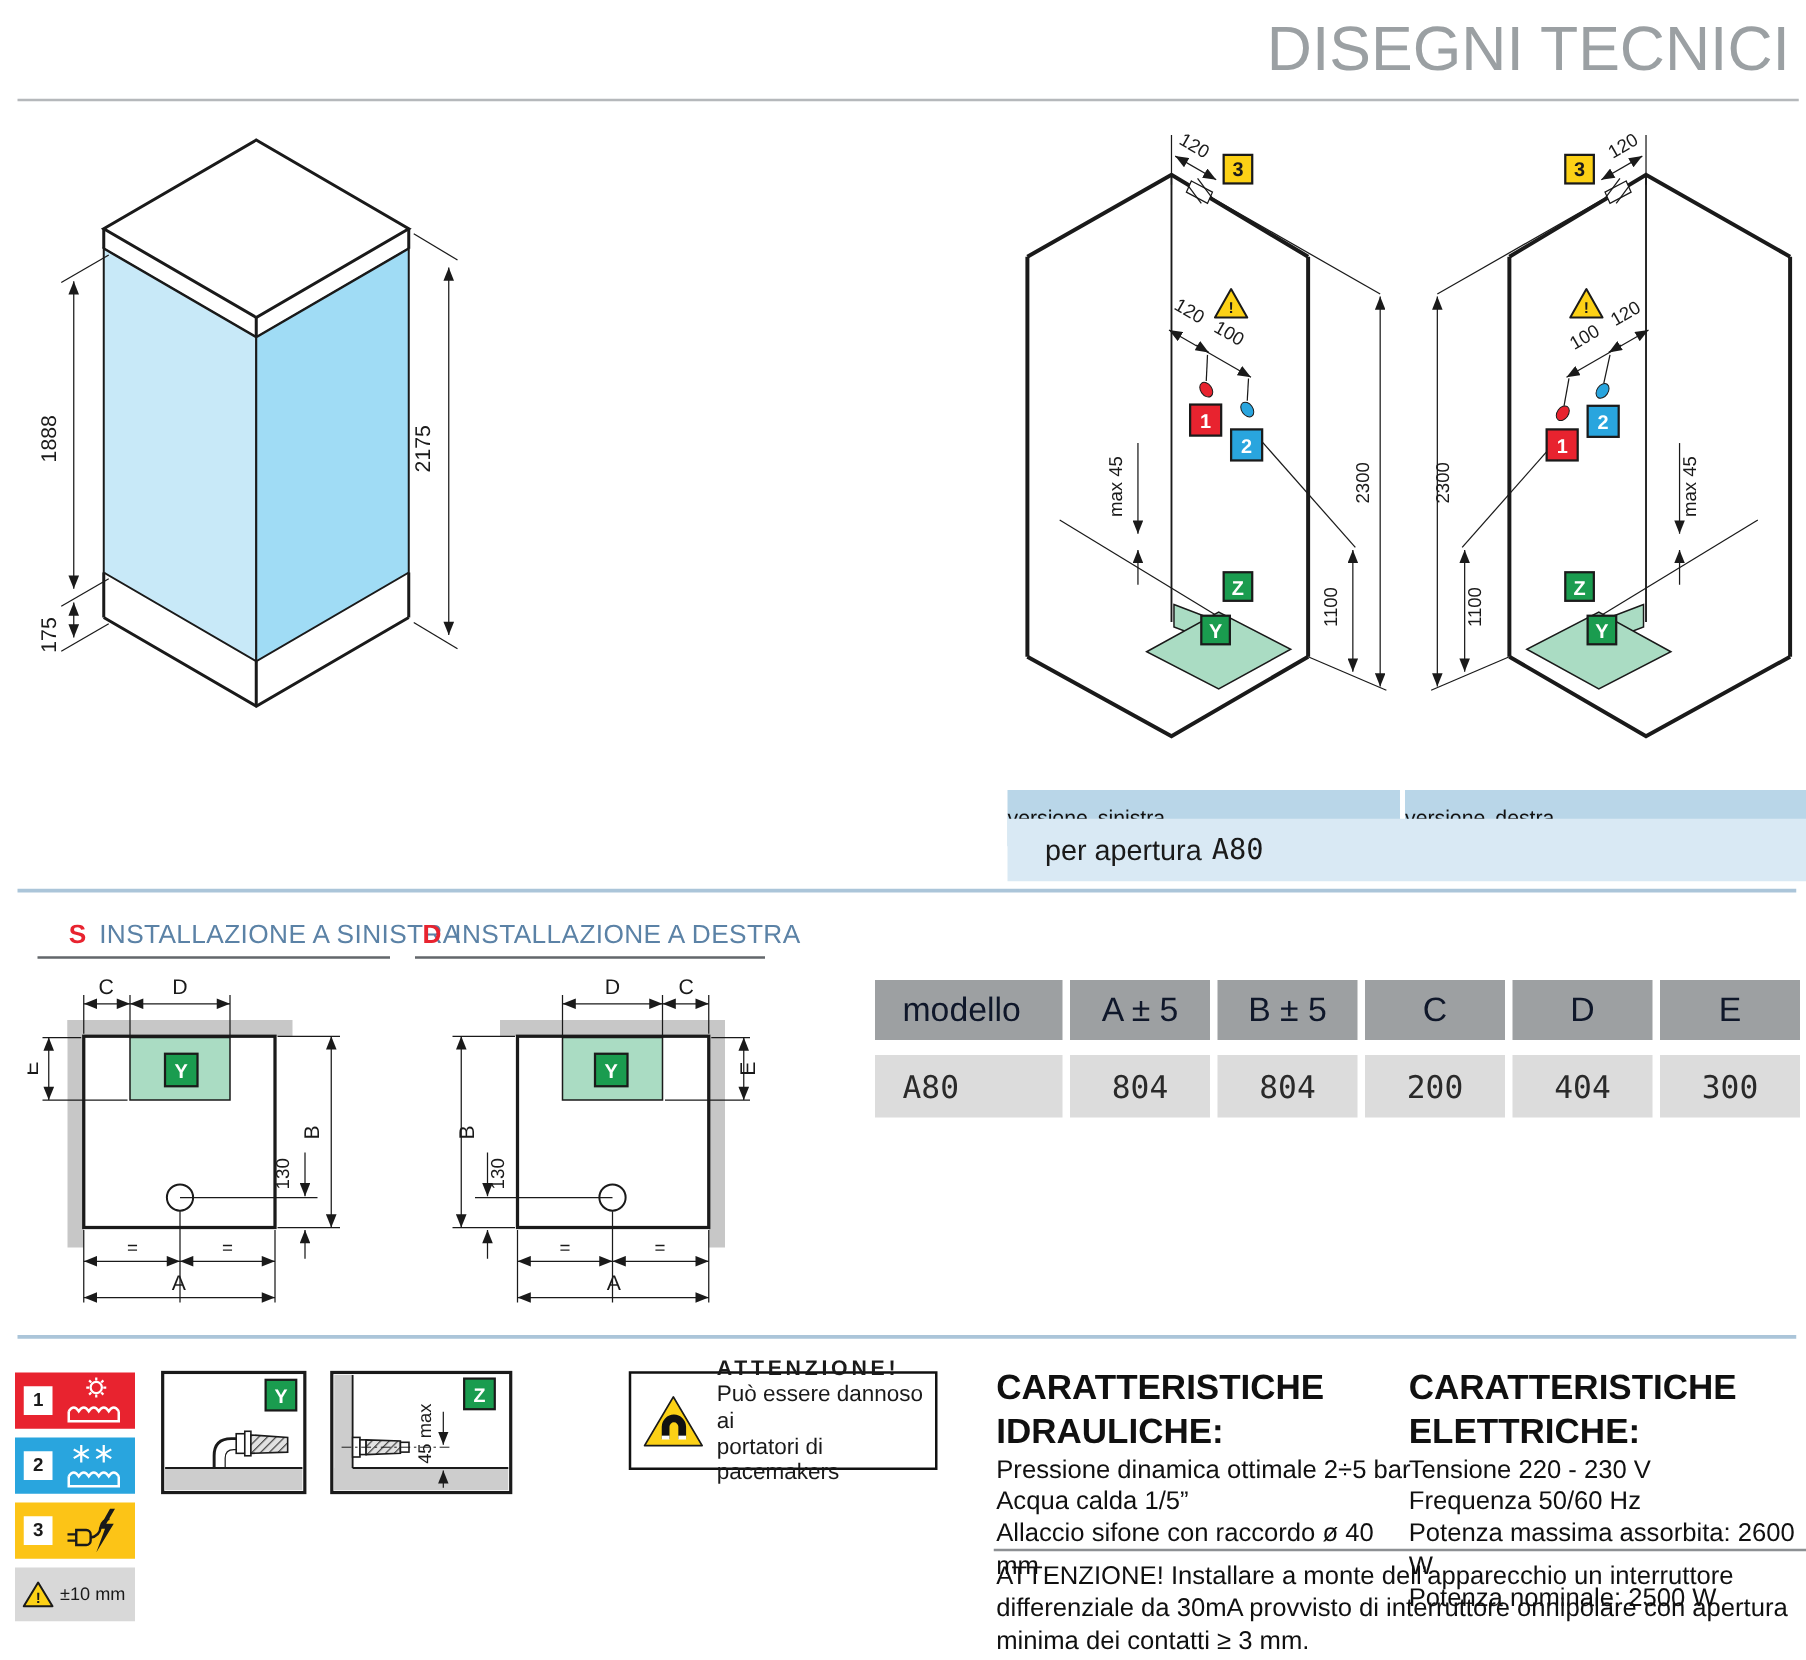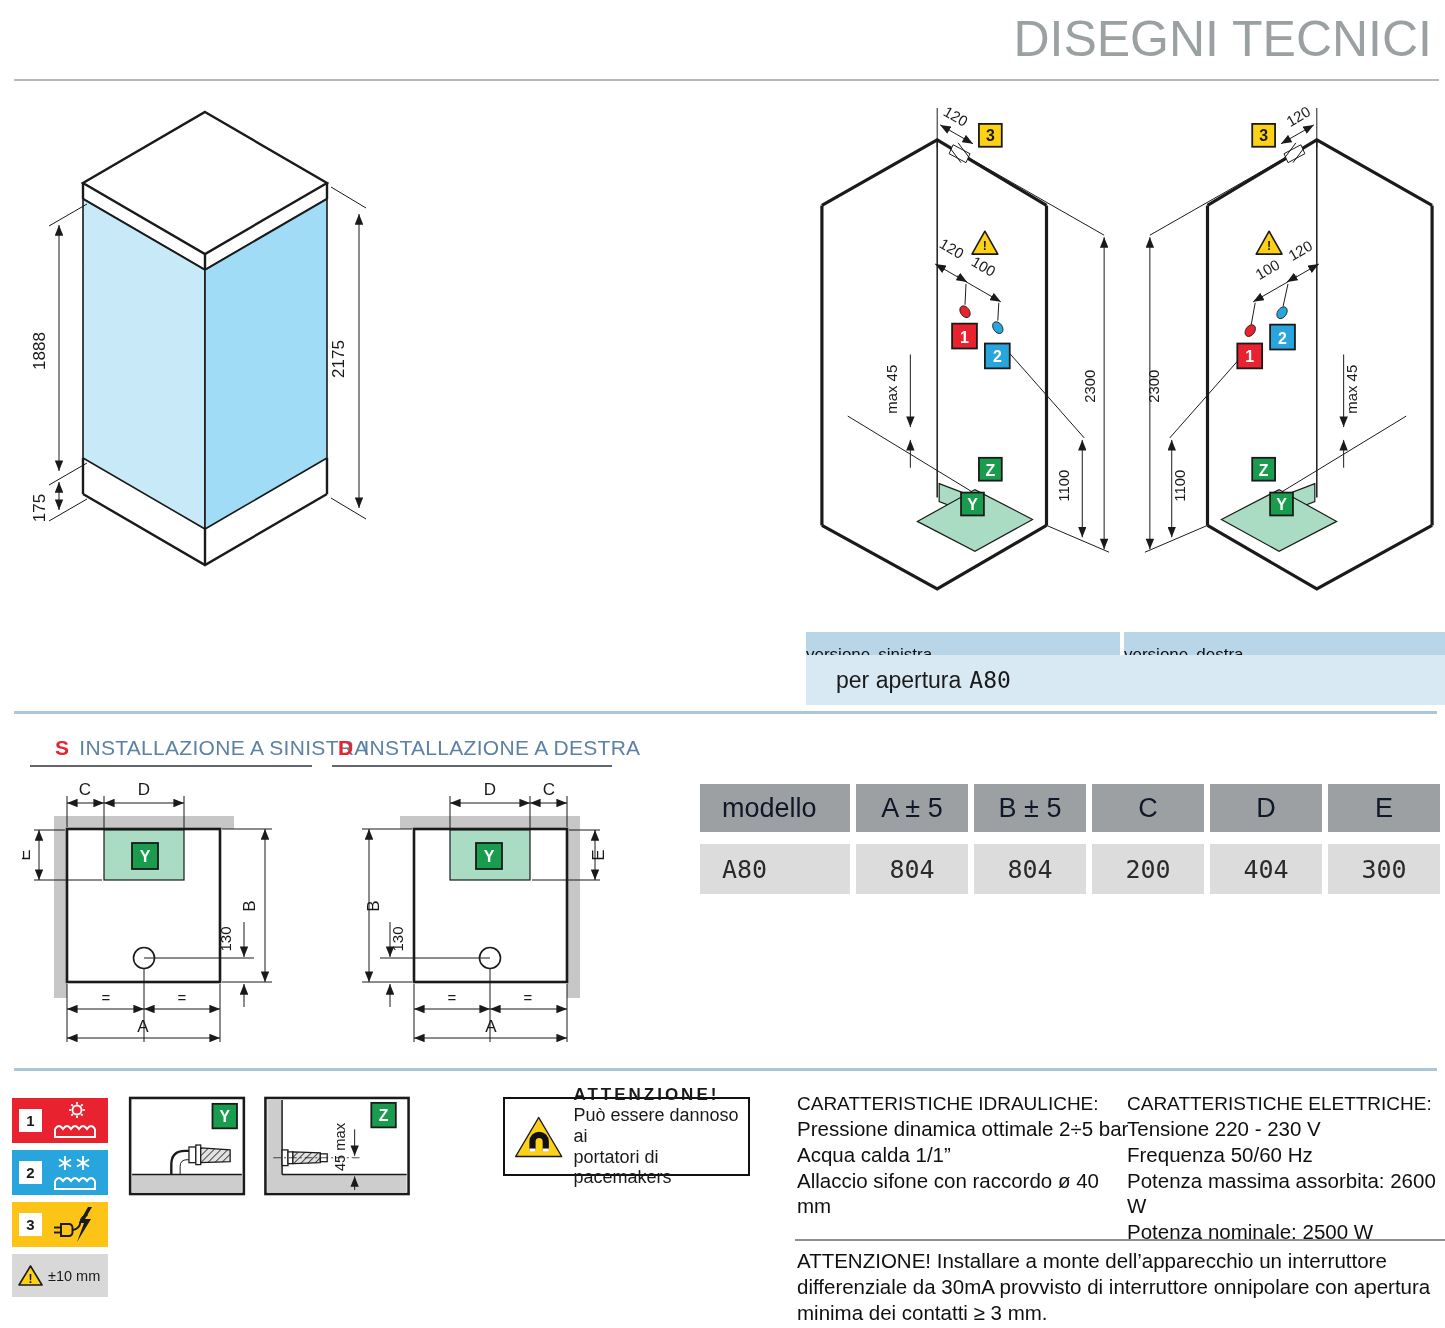--- a/index.html
+++ b/index.html
@@ -59,21 +59,21 @@
         font-weight:bold;font-size:15px;color:#1a1a1a;flex:none}
   .tol{position:absolute;left:12px;top:1254px;width:96px;height:43px;background:#d8d8d8;
        display:flex;align-items:center;gap:4px;padding-left:5px;box-sizing:border-box;font-size:14.5px}
   
   .magbox{position:absolute;left:503px;top:1097px;width:247px;height:79px;border:2.5px solid #111;
           box-sizing:border-box;display:flex;align-items:center;gap:9px;padding:0 8px}
   .magtitle{font-size:17px;font-weight:bold;letter-spacing:3px;white-space:nowrap}
   .magline{font-size:18px;line-height:1.15}
   
   .spec{position:absolute;top:1092px;width:332px;font-size:20.5px;line-height:1.26;color:#101010}
-  .spec .t{font-weight:normal;font-size:19px}
+  .spec .t{font-weight:bold;font-size:28px}
   .attdiv{position:absolute;left:795px;top:1239px;width:650px;height:2px;background:#8d9093}
   .att{position:absolute;left:797px;top:1248px;width:648px;font-size:20.5px;line-height:1.27;color:#101010}
   .b{font-weight:normal}
 </style>
 </head>
 <body>
 
 <div class="page">
 
   <svg width="0" height="0" style="position:absolute" aria-hidden="true">
@@ -403,21 +403,21 @@
     <div>
       <div class="magtitle">ATTENZIONE!</div>
       <div class="magline">Può essere dannoso ai</div>
       <div class="magline">portatori di pacemakers</div>
     </div>
   </div>
 
   <div class="spec" style="left:797px">
     <div class="t">CARATTERISTICHE IDRAULICHE:</div>
     <div>Pressione dinamica ottimale 2÷5 bar</div>
-    <div>Acqua calda 1/1”</div>
+    <div>Acqua calda 1/5”</div>
     <div>Allaccio sifone con raccordo ø 40 mm</div>
   </div>
 
   <div class="spec" style="left:1127px">
     <div class="t">CARATTERISTICHE ELETTRICHE:</div>
     <div>Tensione 220 - 230 V</div>
     <div>Frequenza 50/60 Hz</div>
     <div>Potenza massima assorbita: 2600 W</div>
     <div>Potenza nominale: 2500 W</div>
   </div>

